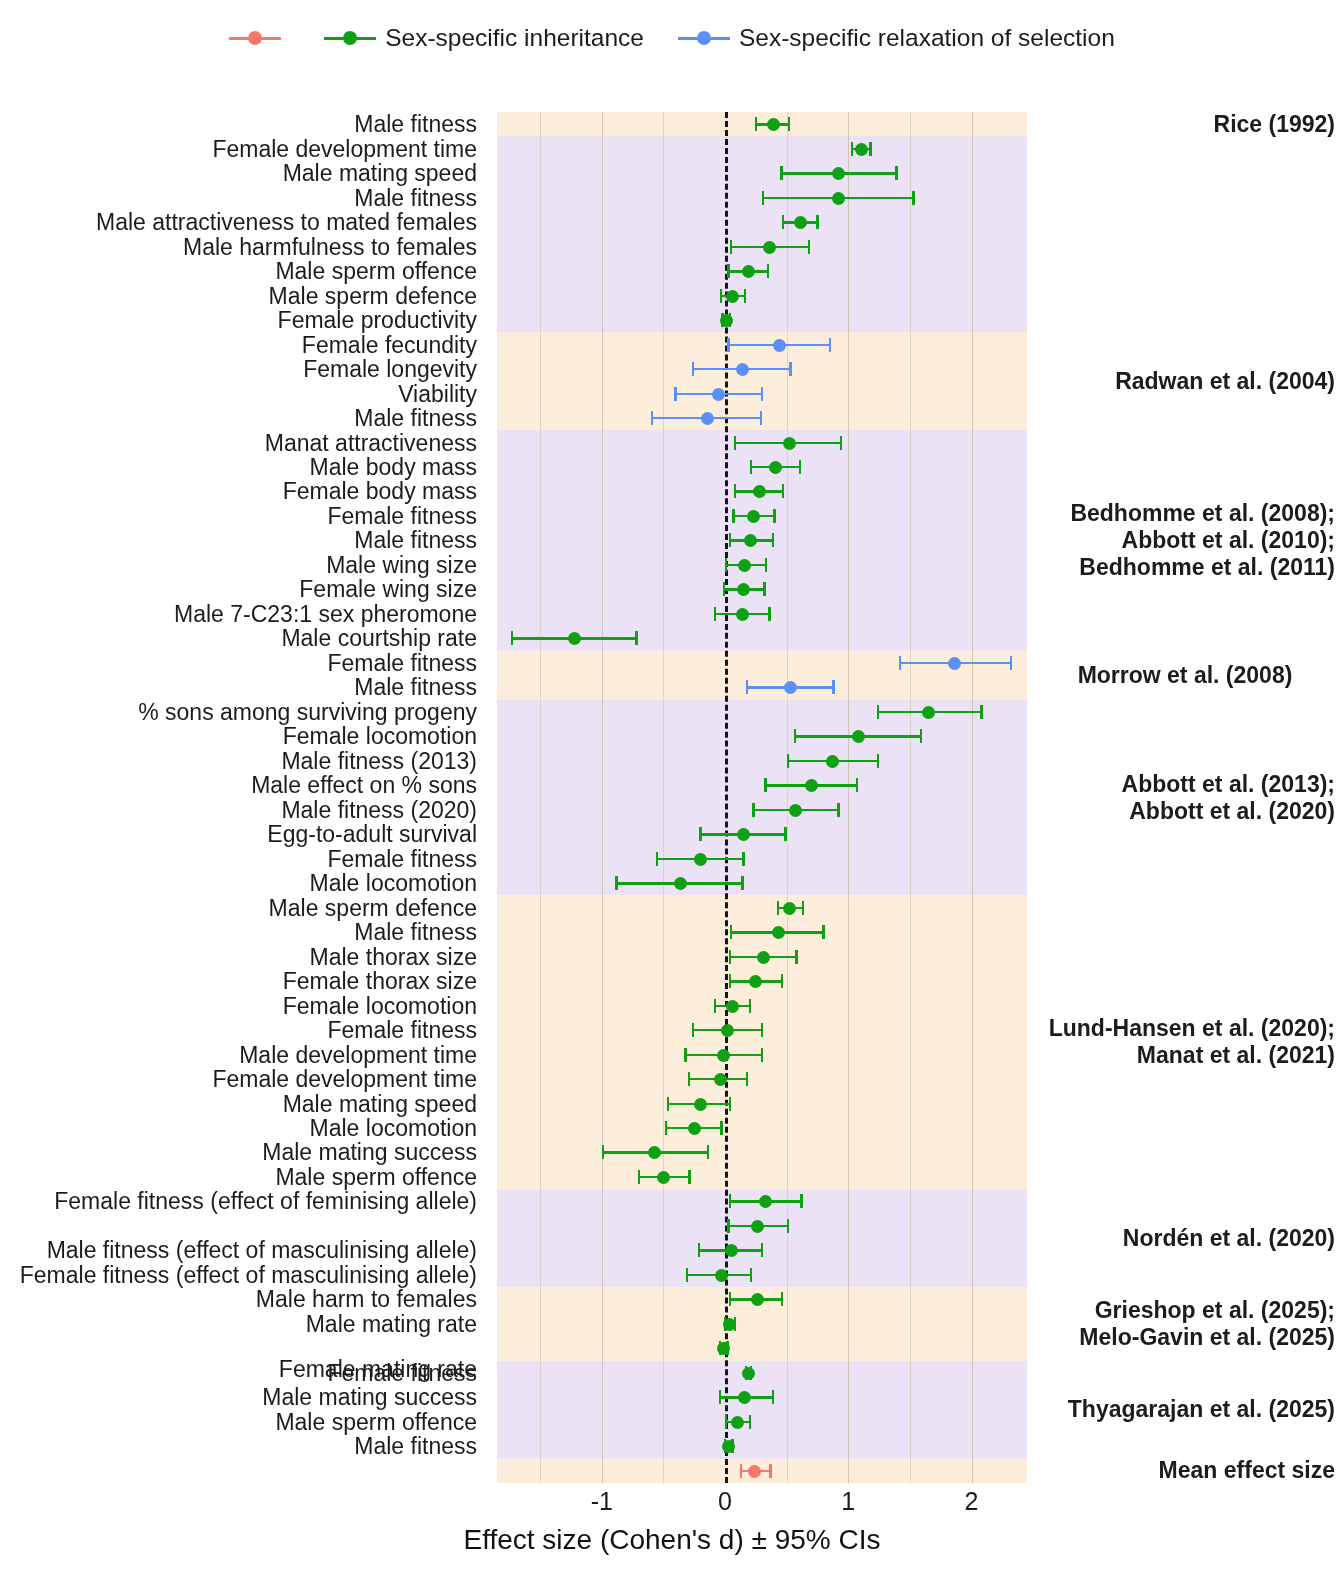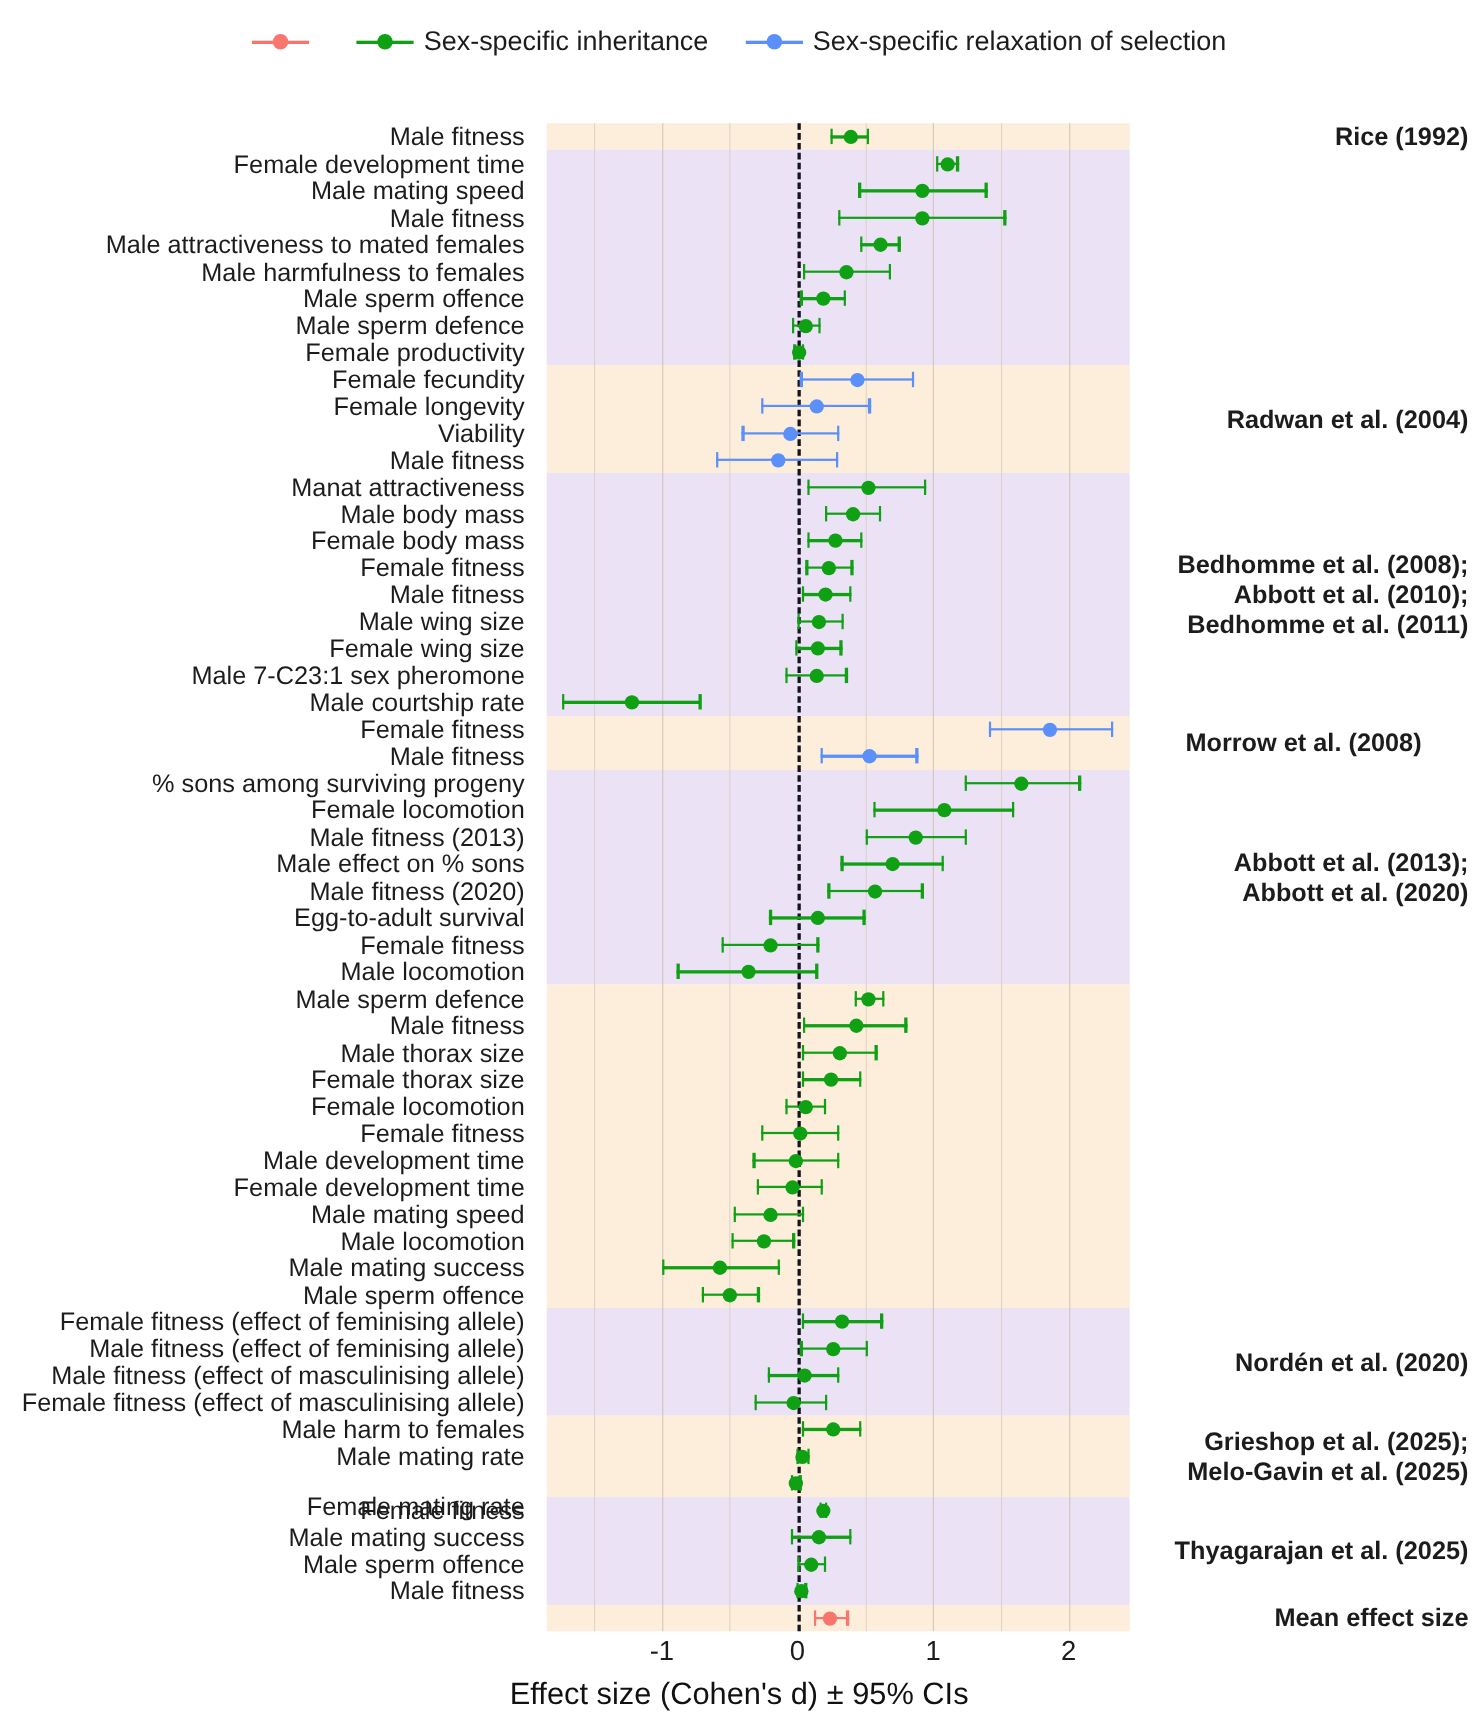--- a/index.html
+++ b/index.html
@@ -257,21 +257,20 @@
       <div class="ylabel" style="top: 856.116px;">Female thorax size</div>
       <div class="ylabel" style="top: 880.598px;">Female locomotion</div>
       <div class="ylabel" style="top: 905.08px;">Female fitness</div>
       <div class="ylabel" style="top: 929.562px;">Male development time</div>
       <div class="ylabel" style="top: 954.045px;">Female development time</div>
       <div class="ylabel" style="top: 978.527px;">Male mating speed</div>
       <div class="ylabel" style="top: 1003.01px;">Male locomotion</div>
       <div class="ylabel" style="top: 1027.49px;">Male mating success</div>
       <div class="ylabel" style="top: 1051.97px;">Male sperm offence</div>
       <div class="ylabel" style="top: 1076.46px;">Female fitness (effect of feminising allele)</div>
-      <div class="ylabel" style="top: 1100.94px;">Male fitness (effect of feminising allele)</div>
       <div class="ylabel" style="top: 1125.42px;">Male fitness (effect of masculinising allele)</div>
       <div class="ylabel" style="top: 1149.9px;">Female fitness (effect of masculinising allele)</div>
       <div class="ylabel" style="top: 1174.38px;">Male harm to females</div>
       <div class="ylabel" style="top: 1198.87px;">Male mating rate</div>
       <div class="ylabel" style="top: 1244px;">Female mating rate</div>
       <div class="ylabel" style="top: 1247.83px;">Female fitness</div>
       <div class="ylabel" style="top: 1272.31px;">Male mating success</div>
       <div class="ylabel" style="top: 1296.79px;">Male sperm offence</div>
       <div class="ylabel" style="top: 1321.28px;">Male fitness</div>
     </div>
@@ -636,20 +635,22 @@
 
   <div class="studies" id="studies">
       <div class="study" style="top: -1.25893px;">Rice (1992)</div>
       <div class="study" style="top: 255.804px;">Radwan et al. (2004)</div>
       <div class="study" style="top: 387.938px;">Bedhomme et al. (2008);
 Abbott et al. (2010);
 Bedhomme et al. (2011)</div>
       <div class="study" style="top: 549.589px; text-align: center;">Morrow et al. (2008)</div>
       <div class="study" style="top: 658.5px;">Abbott et al. (2013);
 Abbott et al. (2020)</div>
+      <div class="study" style="top: 903.321px;">Lund-Hansen et al. (2020);
+Manat et al. (2021)</div>
       <div class="study" style="top: 1112.68px;">Nordén et al. (2020)</div>
       <div class="study" style="top: 1184.87px;">Grieshop et al. (2025);
 Melo-Gavin et al. (2025)</div>
       <div class="study" style="top: 1284.05px;">Thyagarajan et al. (2025)</div>
       <div class="study" style="top: 1345.26px;">Mean effect size</div>
     </div>
 
   <div class="xaxis" id="xaxis">
       <div class="xtick" style="left: 104.767px;">-1</div>
       <div class="xtick" style="left: 228.023px;">0</div>

